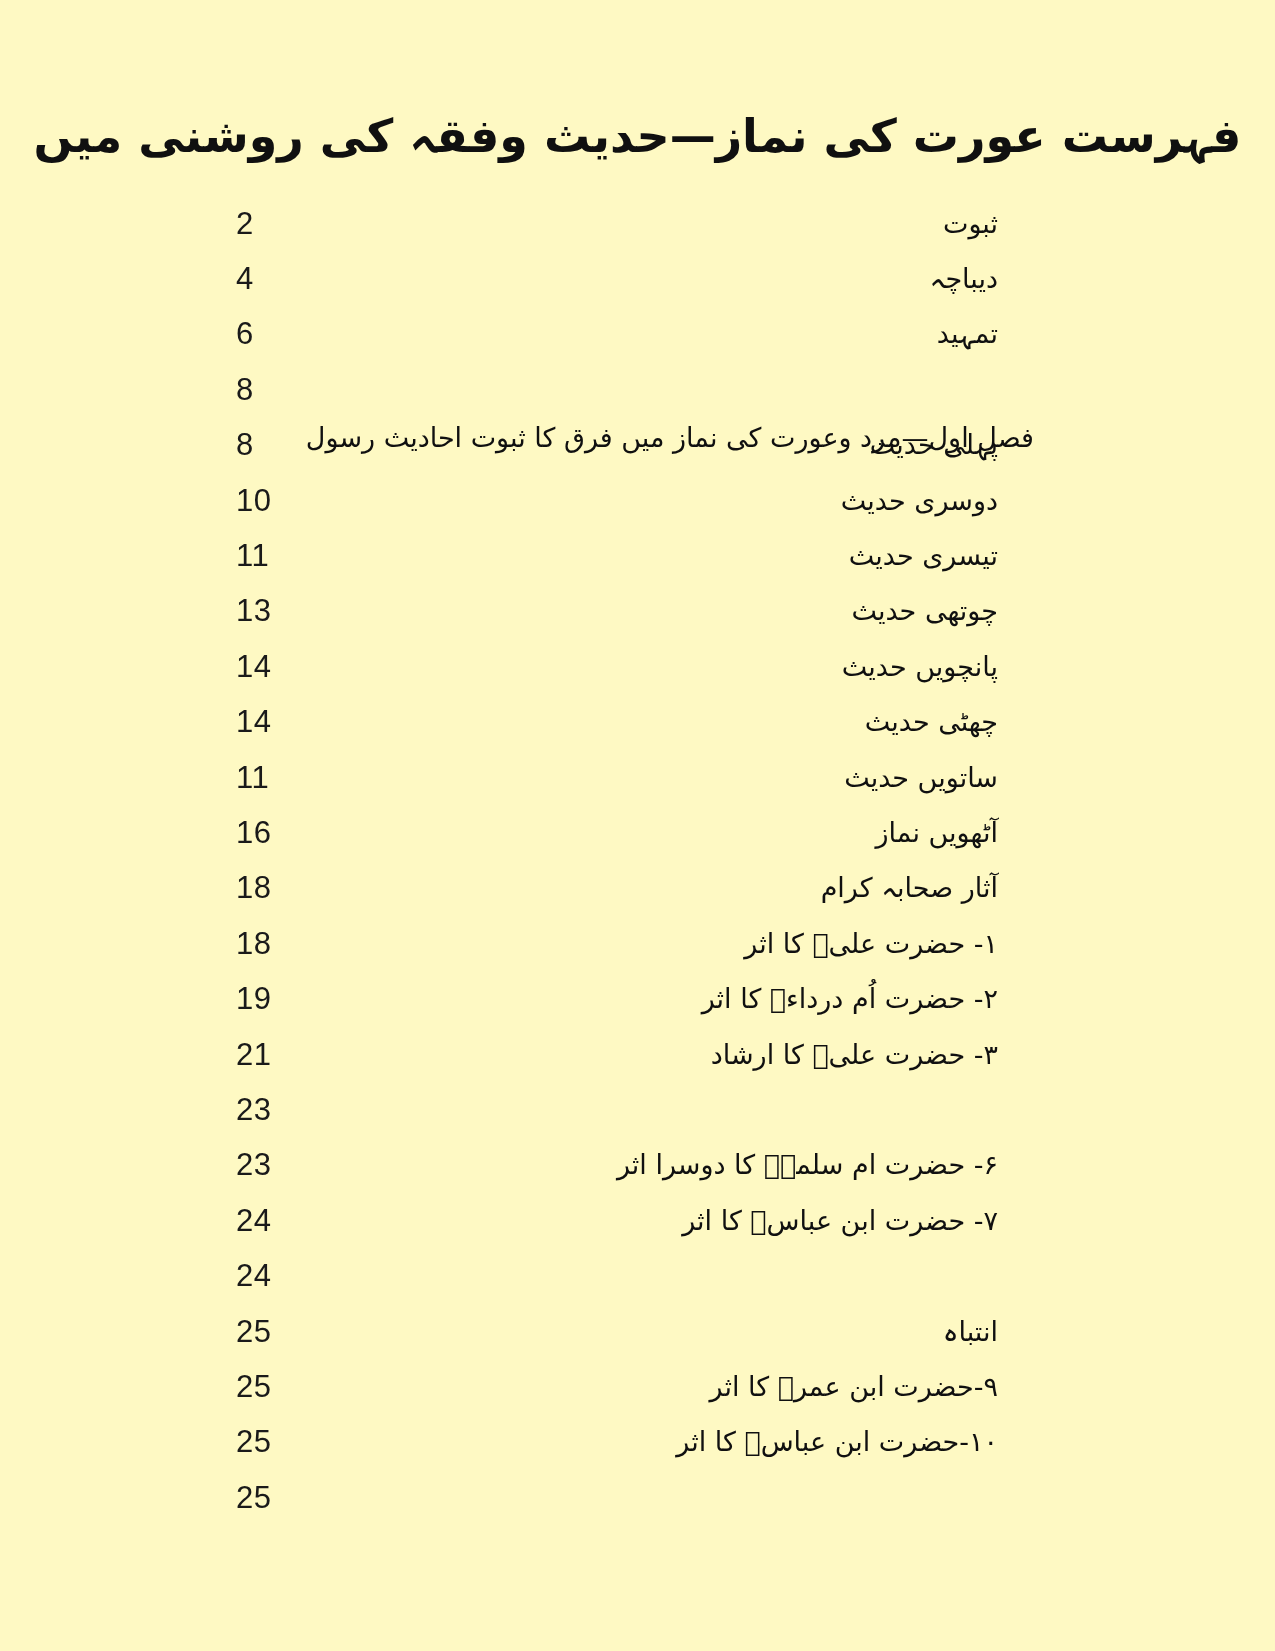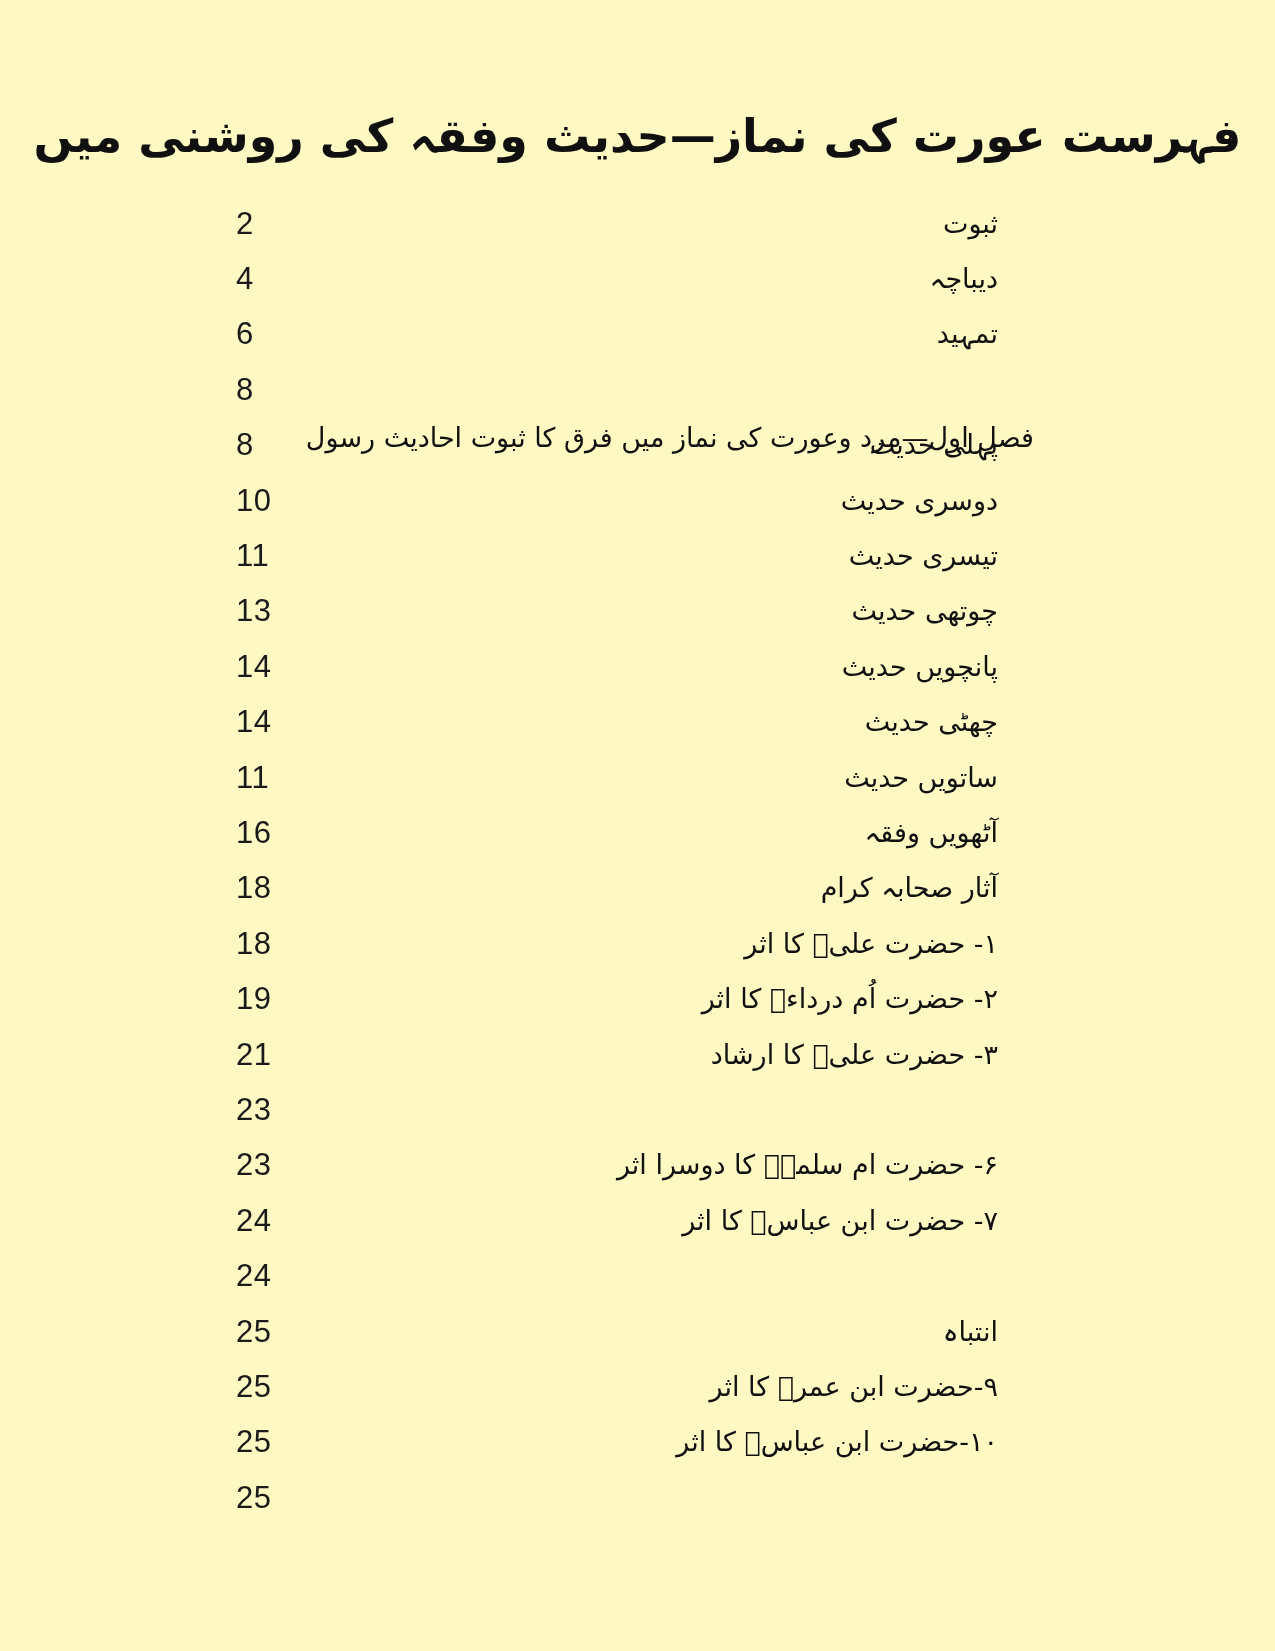--- a/index.html
+++ b/index.html
@@ -118,21 +118,21 @@
       <div class="toc-row">
         <span class="toc-page-num">14</span>
         <span class="toc-label">چھٹی حدیث</span>
       </div>
       <div class="toc-row">
         <span class="toc-page-num">11</span>
         <span class="toc-label">ساتویں حدیث</span>
       </div>
       <div class="toc-row">
         <span class="toc-page-num">16</span>
-        <span class="toc-label">آٹھویں وفقہ</span>
+        <span class="toc-label">آٹھویں نماز</span>
       </div>
       <div class="toc-row">
         <span class="toc-page-num">18</span>
         <span class="toc-label">آثار صحابہ کرام</span>
       </div>
       <div class="toc-row">
         <span class="toc-page-num">18</span>
         <span class="toc-label">۱- حضرت علیؓ کا اثر</span>
       </div>
       <div class="toc-row">

